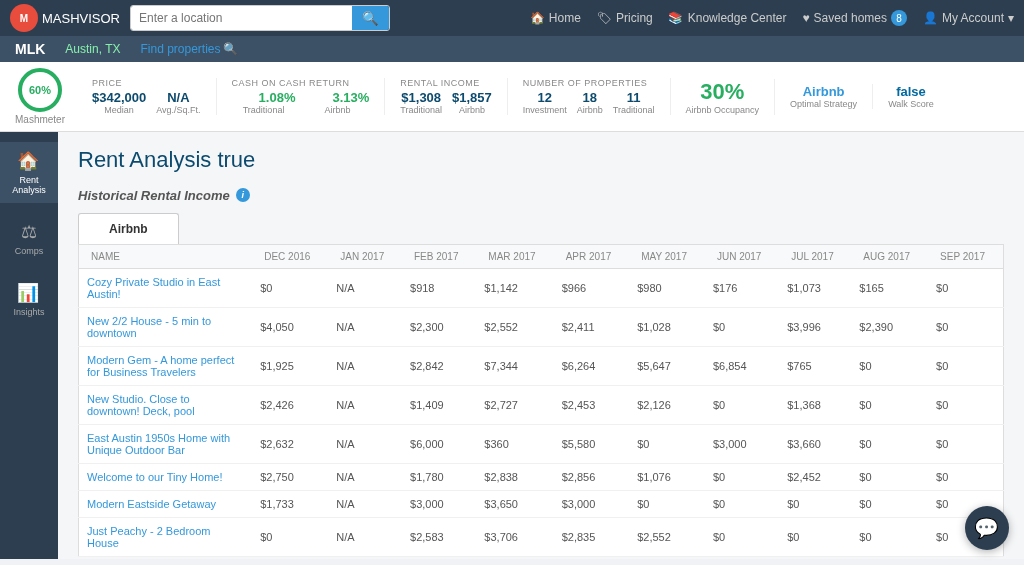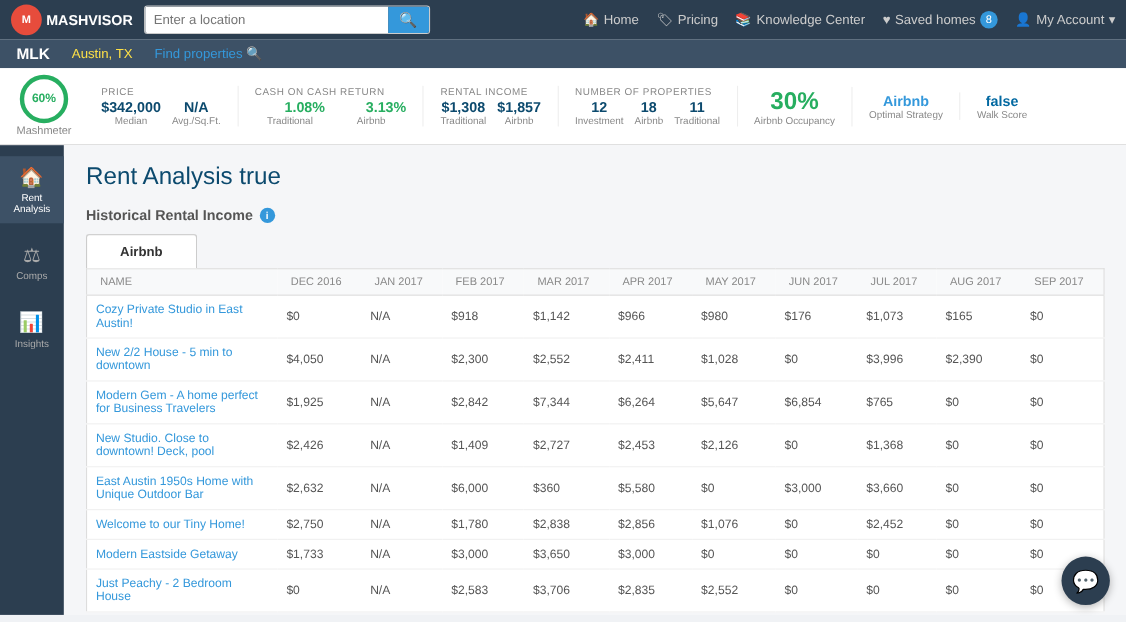--- a/index.html
+++ b/index.html
@@ -22,21 +22,21 @@
       font-weight: bold;
       font-size: 14px;
     }
     .logo-circle {
       width: 28px; height: 28px;
       background: #e74c3c;
       border-radius: 50%;
       display: flex; align-items: center; justify-content: center;
       color: white; font-size: 10px; font-weight: bold;
     }
-    .logo-text { color: white; font-size: 13px; font-weight: bold; }
+    .logo-text { color: white; font-size: 13px; font-weight: normal; }
     .search-bar {
       flex: 1; max-width: 260px;
       display: flex;
       border: 1px solid #ccc;
       border-radius: 3px;
       overflow: hidden;
       height: 26px;
     }
     .search-bar input {
       flex: 1; border: none; outline: none;
@@ -62,21 +62,21 @@
     
     .subheader {
       background: #3d5166;
       height: 26px;
       display: flex;
       align-items: center;
       padding: 0 15px;
       gap: 20px;
     }
     .subheader-title { color: white; font-weight: bold; font-size: 14px; }
-    .subheader-location { color: #fde047; font-size: 12px; }
+    .subheader-location { color: #86efac; font-size: 12px; }
     .find-properties { color: #3498db; font-size: 12px; cursor: pointer; }
 
     
     .stats-bar {
       background: white;
       display: flex;
       align-items: center;
       padding: 6px 15px;
       border-bottom: 1px solid #ddd;
       gap: 0;
@@ -137,21 +137,21 @@
       flex: 1;
       background: #f5f6f8;
       padding: 15px 20px;
       overflow-y: auto;
     }
     .page-title {
       font-size: 22px; color: #0c4a6e; margin-bottom: 15px; font-weight: 300;
     }
     .section-title {
       font-size: 13px; color: #555; font-weight: bold; margin-bottom: 10px;
-      display: flex; align-items: flex-end; gap: 6px;
+      display: flex; align-items: flex-start; gap: 6px; font-style: italic;
     }
     .info-icon {
       width: 14px; height: 14px; background: #3498db; border-radius: 50%;
       color: white; font-size: 9px; display: inline-flex; align-items: center; justify-content: center;
     }
 
     
     .tab-bar {
       display: flex; margin-bottom: 0;
     }

